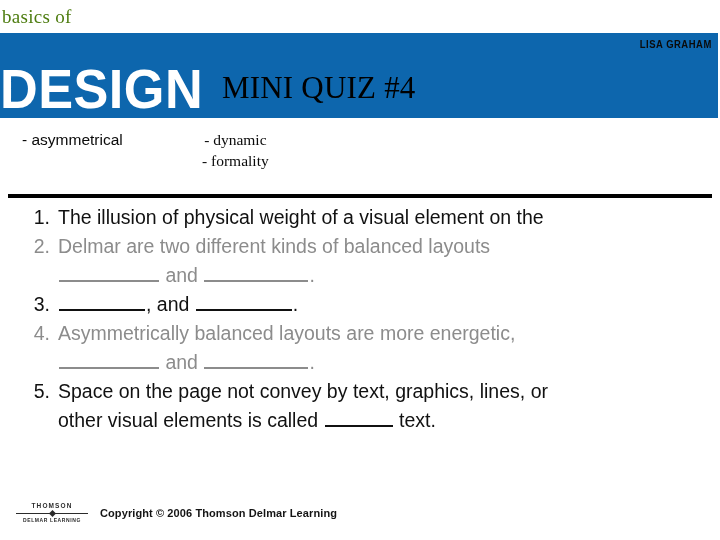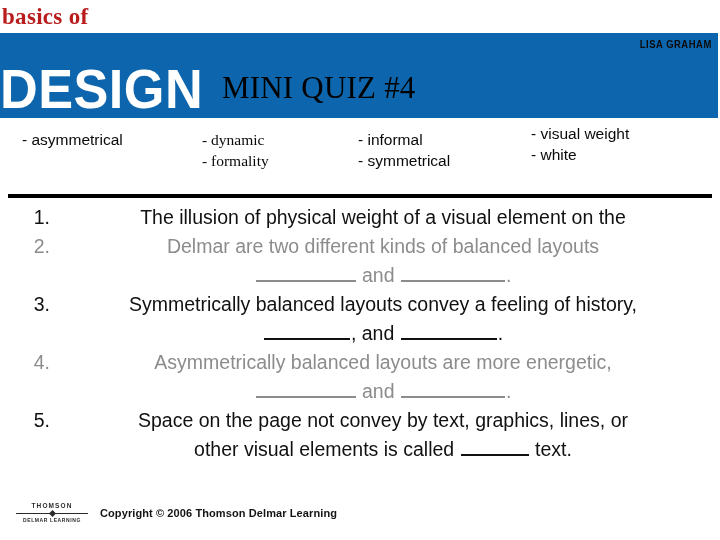--- a/index.html
+++ b/index.html
@@ -29,27 +29,26 @@
     top: 0;
     width: 720px;
     height: 120px;
   }
 
   .brand-basics {
     position: absolute;
     left: 2px;
     top: 4px;
     font-family: "Liberation Serif", serif;
-    font-size: 23px;
+    font-size: 19px;
     line-height: 25px;
-    color: #b91c1c;
+    color: #4d7c0f;
     letter-spacing: 0.3px;
     white-space: nowrap;
     z-index: 4;
-    font-weight: bold;
   }
 
   .blue-bar {
     position: absolute;
     left: 0;
     top: 33px;
     width: 718px;
     height: 85px;
     background: #0d66ad;
     z-index: 1;
@@ -100,20 +99,21 @@
     z-index: 3;
   }
 
   
   .wordbank {
     position: absolute;
     left: 0;
     top: 118px;
     width: 580px;
     height: 62px;
+    text-align: center;
   }
 
   .wb-col {
     position: absolute;
     font-family: "Liberation Sans", sans-serif;
     font-size: 15.5px;
     line-height: 21px;
     color: #0a0a0a;
     white-space: nowrap;
   }
@@ -158,21 +158,21 @@
     position: absolute;
     left: 22px;
     top: 0;
     width: 28px;
     text-align: right;
     font-family: "Liberation Sans", sans-serif;
     font-size: 19.5px;
     line-height: 29px;
   }
 
-  .q-text { display: block; text-align: center; }
+  .q-text { display: block; }
 
   .blank {
     display: inline-block;
     border-bottom: 2px solid currentColor;
     vertical-align: baseline;
     height: 17px;
     margin: 0 1px;
   }
   .blank.w1 { width: 74px; }
   .blank.w2 { width: 108px; }
@@ -268,48 +268,39 @@
   </div>
 
   <div class="wordbank">
     <div class="wb-col wb-col-0">
       <span class="wb-item">- asymmetrical</span>
     </div>
     <div class="wb-col wb-col-1">
       <span class="wb-item">- dynamic</span>
       <span class="wb-item">- formality</span>
     </div>
-    <div class="wb-col wb-col-2">
-      <span class="wb-item">- informal</span>
-      <span class="wb-item">- symmetrical</span>
-    </div>
-    <div class="wb-col wb-col-3">
-      <span class="wb-item">- visual weight</span>
-      <span class="wb-item">- white</span>
-    </div>
   </div>
 
   <div class="divider"></div>
 
   <div class="questions">
 
     <div class="q-item">
       <span class="q-num">1.</span>
       <span class="q-text">The illusion of physical weight of a visual element on the</span>
     </div>
 
     <div class="q-item dim">
       <span class="q-num">2.</span>
       <span class="q-text">Delmar are two different kinds of balanced layouts</span>
       <span class="q-text"><span></span><span class="blank w3"></span><span> and </span><span class="blank w5"></span><span>.</span></span>
     </div>
 
     <div class="q-item">
       <span class="q-num">3.</span>
-      <span class="q-text">Symmetrically balanced layouts convey a feeling of history,</span>
       <span class="q-text"><span></span><span class="blank w4"></span><span>, and </span><span class="blank w6"></span><span>.</span></span>
     </div>
 
     <div class="q-item dim">
       <span class="q-num">4.</span>
       <span class="q-text">Asymmetrically balanced layouts are more energetic,</span>
       <span class="q-text"><span></span><span class="blank w3"></span><span> and </span><span class="blank w5"></span><span>.</span></span>
     </div>
 
     <div class="q-item">

